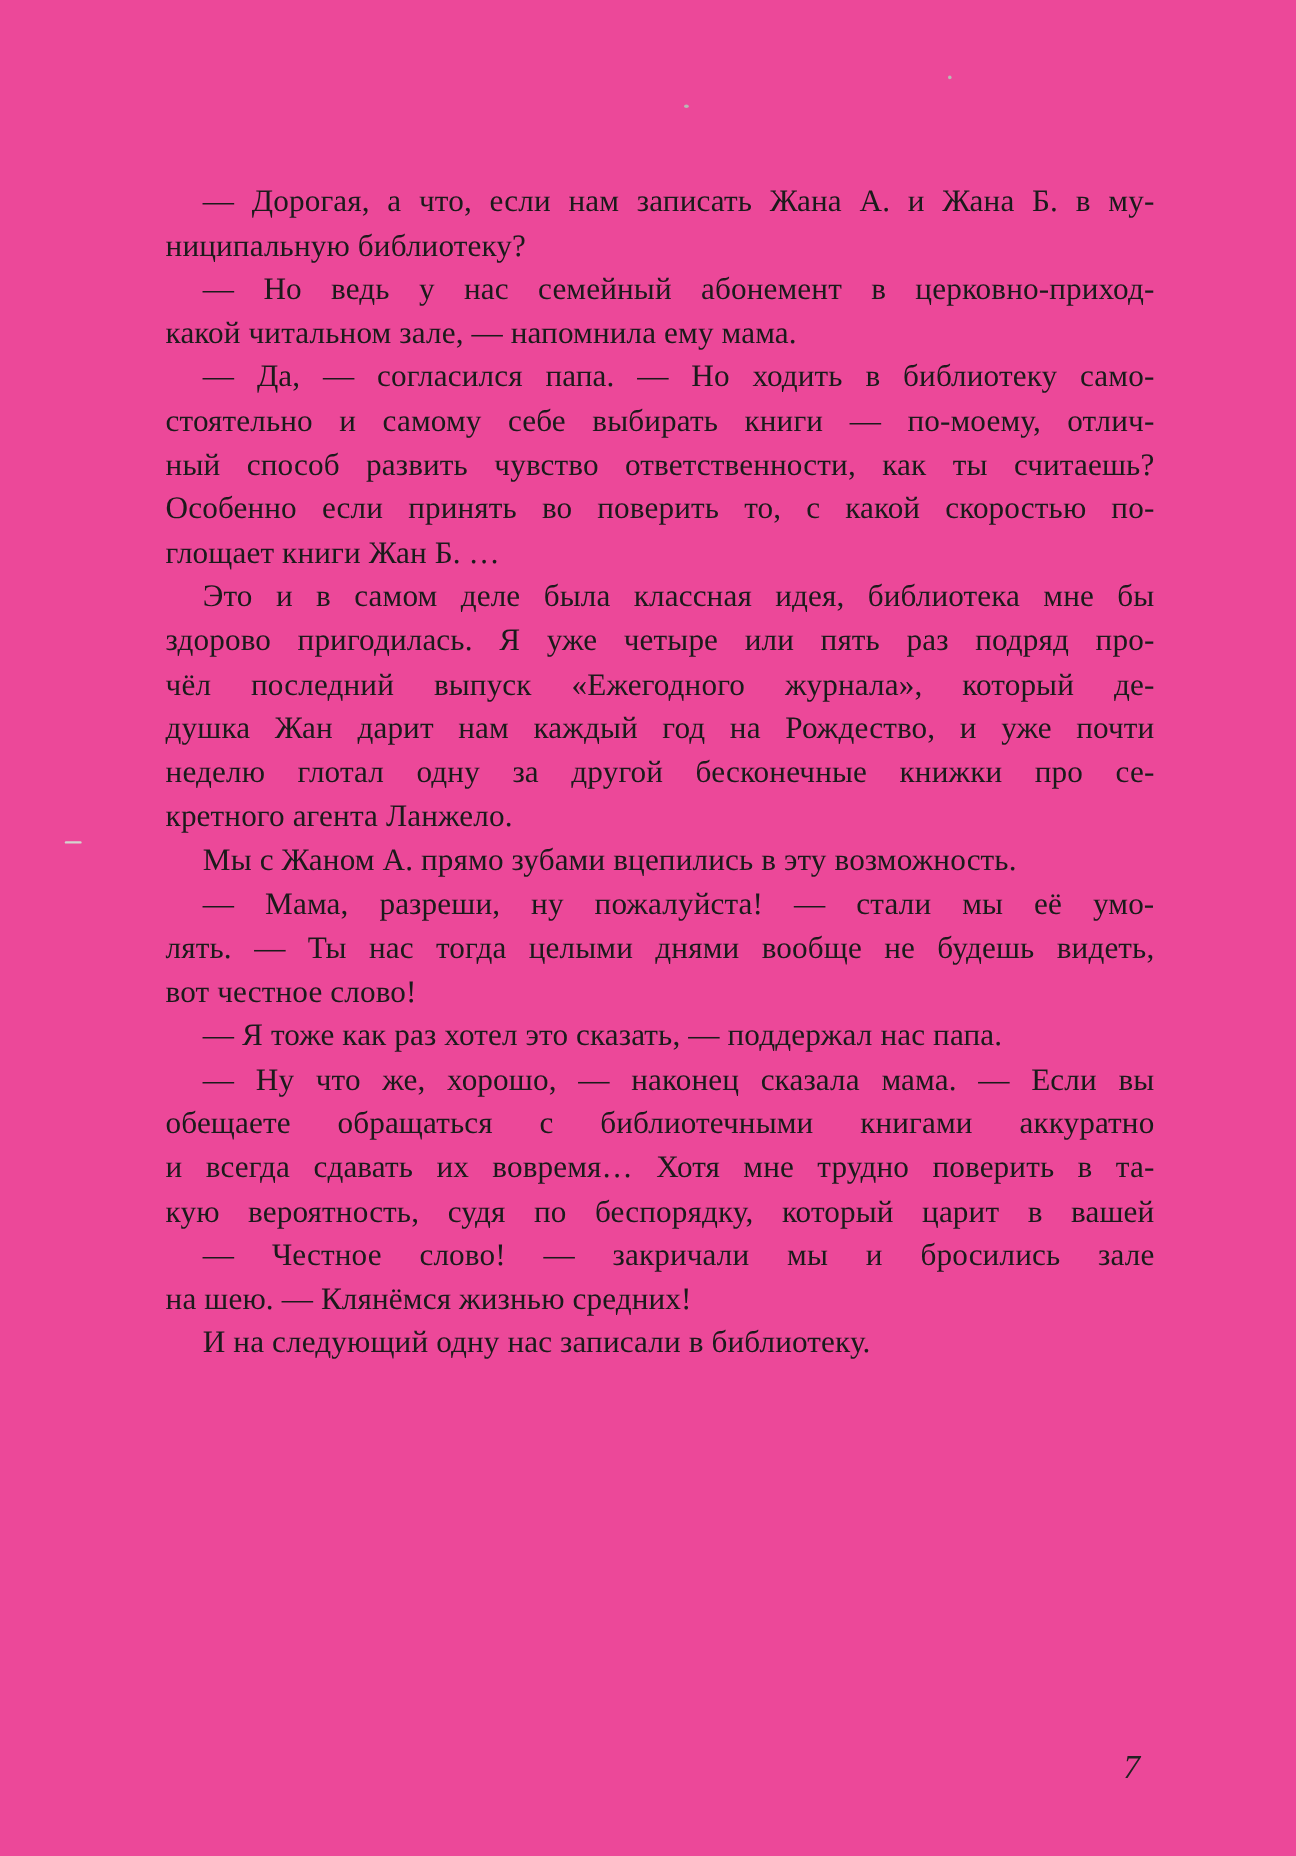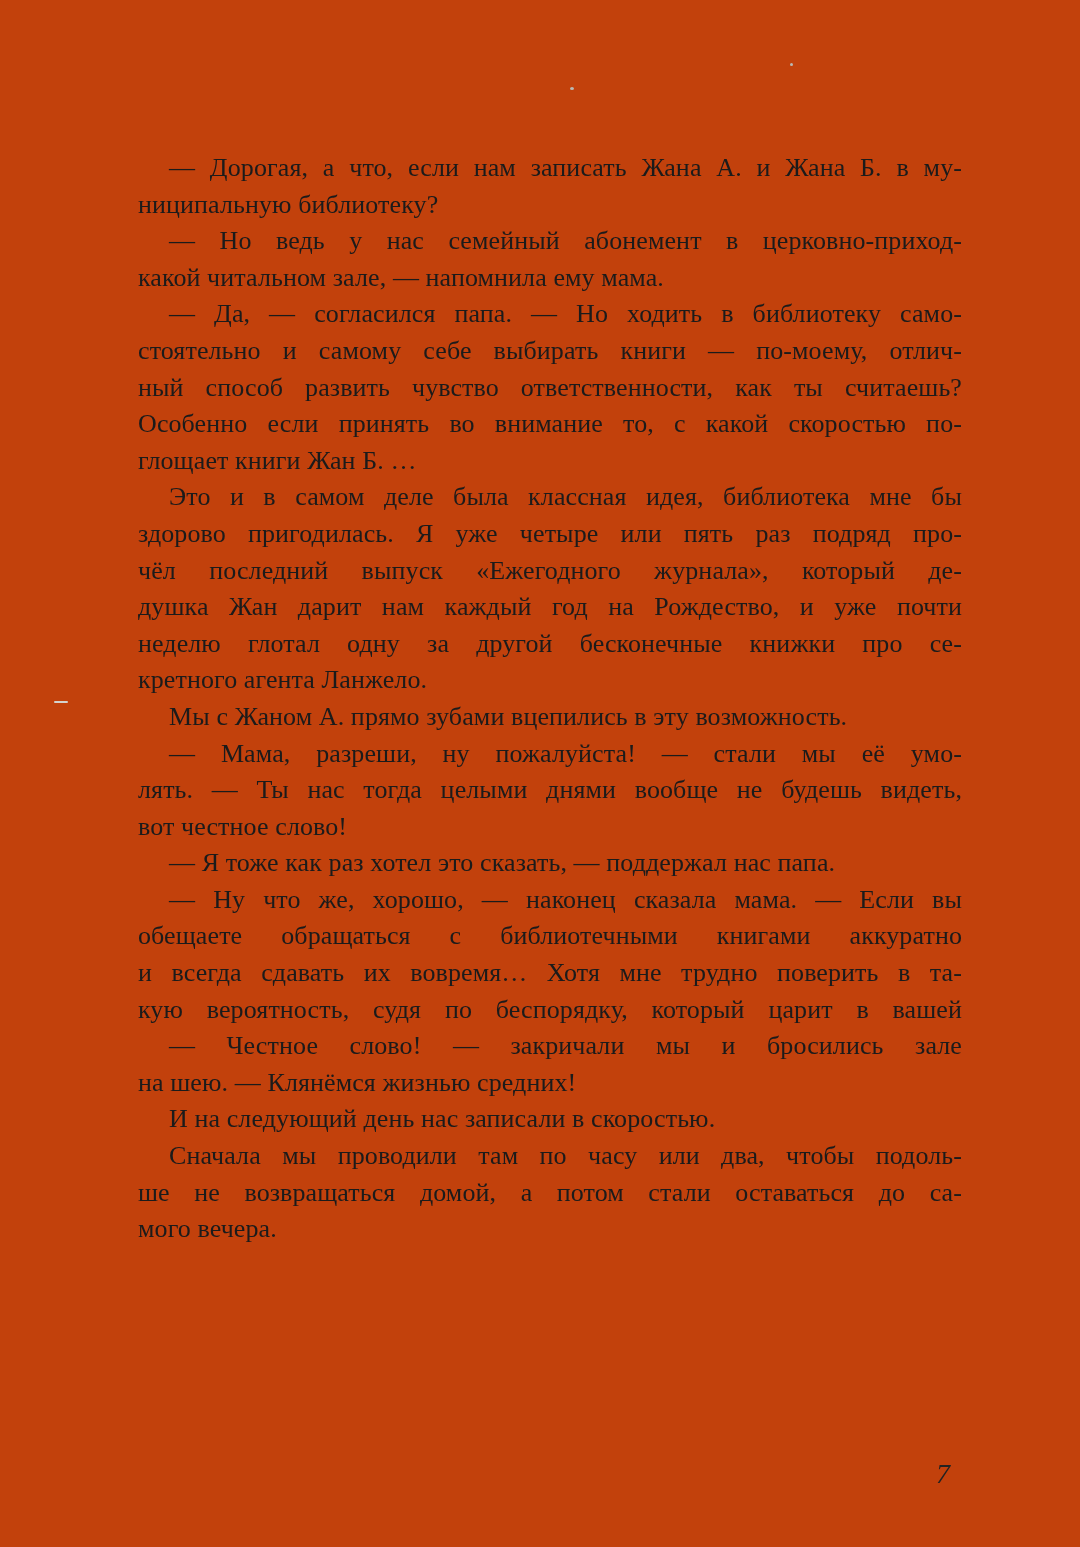--- a/index.html
+++ b/index.html
@@ -4,21 +4,21 @@
 <style>
   html, body {
     margin: 0;
     padding: 0;
     background: #ffffff;
   }
   .page {
     position: relative;
     width: 1080px;
     height: 1547px;
-    background: #c2410c;
+    background: #ec4899;
     overflow: hidden;
     font-family: "Liberation Serif", "DejaVu Serif", serif;
     color: #1b1b1b;
   }
   .text-block {
     position: absolute;
     left: 138px;
     top: 150px;
     width: 824px;
     font-size: 26px;
@@ -77,21 +77,21 @@
         <div class="line last">ниципальную библиотеку?</div>
       </div>
       <div class="paragraph">
         <div class="line first">—  Но ведь у нас семейный абонемент в церковно-приход-</div>
         <div class="line last">какой читальном зале, — напомнила ему мама.</div>
       </div>
       <div class="paragraph">
         <div class="line first">—  Да, — согласился папа. — Но ходить в библиотеку само-</div>
         <div class="line">стоятельно и самому себе выбирать книги — по-моему, отлич-</div>
         <div class="line">ный способ развить чувство ответственности, как ты считаешь?</div>
-        <div class="line">Особенно если принять во внимание то, с какой скоростью по-</div>
+        <div class="line">Особенно если принять во поверить то, с какой скоростью по-</div>
         <div class="line last">глощает книги Жан Б. …</div>
       </div>
       <div class="paragraph">
         <div class="line first">Это и в самом деле была классная идея, библиотека мне бы</div>
         <div class="line">здорово пригодилась. Я уже четыре или пять раз подряд про-</div>
         <div class="line">чёл последний выпуск «Ежегодного журнала», который де-</div>
         <div class="line">душка Жан дарит нам каждый год на Рождество, и уже почти</div>
         <div class="line">неделю глотал одну за другой бесконечные книжки про се-</div>
         <div class="line last">кретного агента Ланжело.</div>
       </div>
@@ -110,23 +110,18 @@
         <div class="line first">—  Ну что же, хорошо, — наконец сказала мама. — Если вы</div>
         <div class="line">обещаете обращаться с библиотечными книгами аккуратно</div>
         <div class="line">и всегда сдавать их вовремя… Хотя мне трудно поверить в та-</div>
         <div class="line">кую вероятность, судя по беспорядку, который царит в вашей</div>
       </div>
       <div class="paragraph">
         <div class="line first">—  Честное слово! — закричали мы и бросились зале</div>
         <div class="line last">на шею. — Клянёмся жизнью средних!</div>
       </div>
       <div class="paragraph">
-        <div class="line first last">И на следующий день нас записали в скоростью.</div>
-      </div>
-      <div class="paragraph">
-        <div class="line first">Сначала мы проводили там по часу или два, чтобы подоль-</div>
-        <div class="line">ше не возвращаться домой, а потом стали оставаться до са-</div>
-        <div class="line last">мого вечера.</div>
+        <div class="line first last">И на следующий одну нас записали в библиотеку.</div>
       </div>
     </section>
 
   <div class="page-number">7</div>
 </main>
 
 </body></html>

